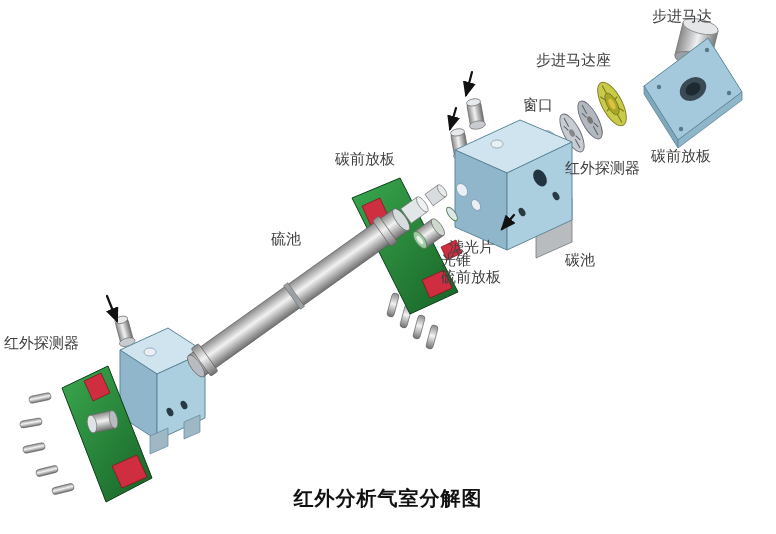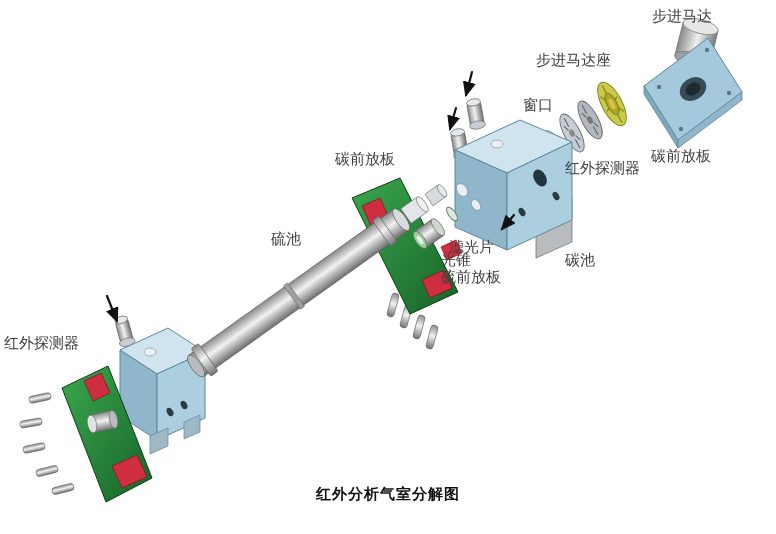--- a/index.html
+++ b/index.html
@@ -16,21 +16,21 @@
     font-size:15px;
     line-height:1.25;
     color:#404040;
     white-space:nowrap;
   }
   .title{
     position:absolute;
     left:50%;
     transform:translateX(-50%);
     top:485px;
-    font-size:15px;
+    font-size:20px;
     font-weight:bold;
     color:#111111;
     letter-spacing:1px;
     white-space:nowrap;
   }
 </style>
 </head>
 <body>
 
 <div id="stage">

